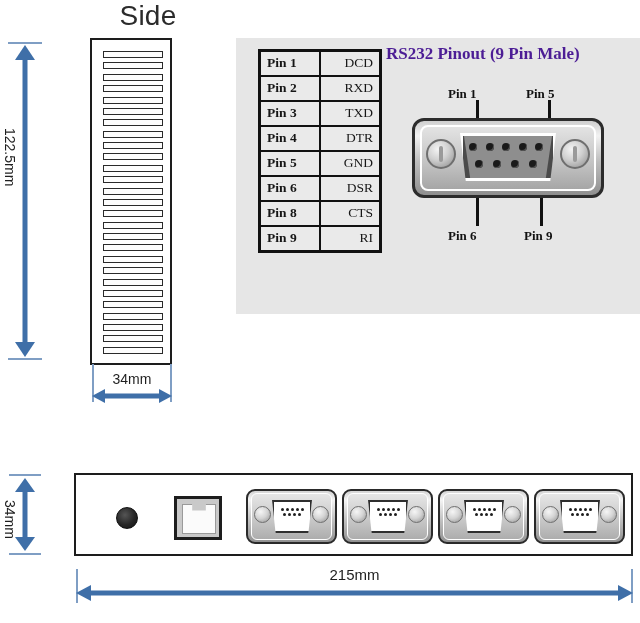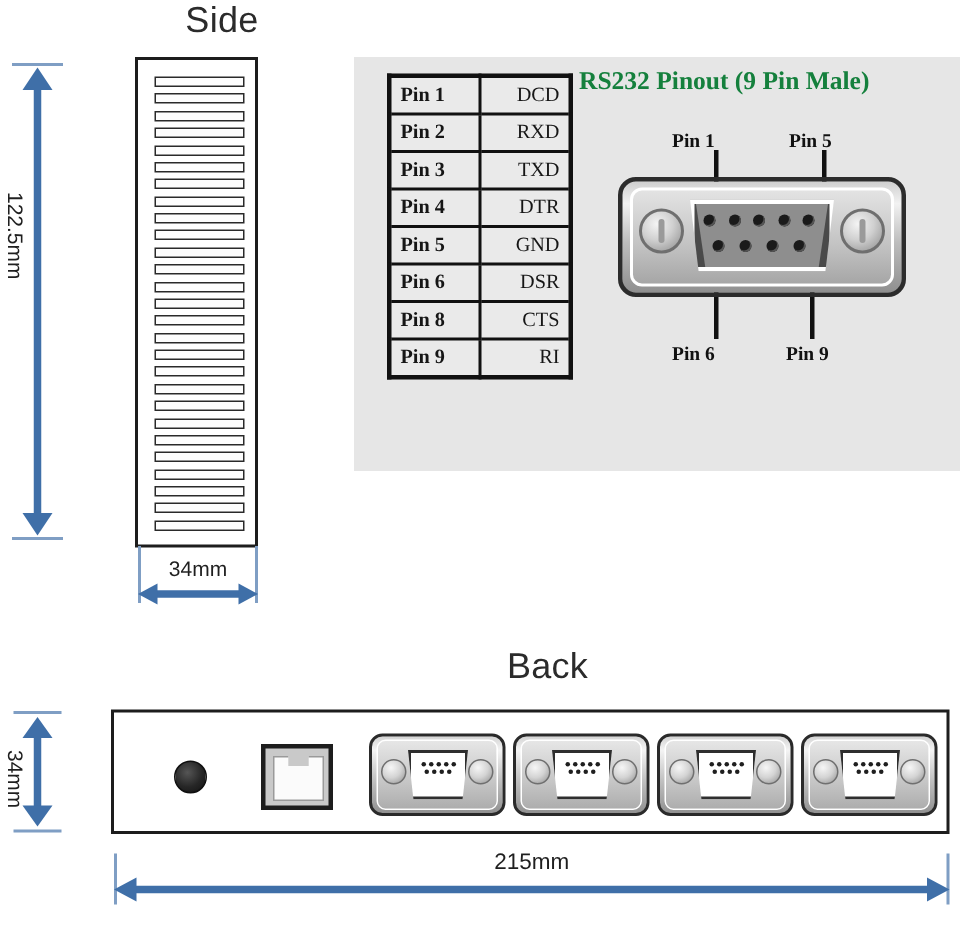--- a/index.html
+++ b/index.html
@@ -18,21 +18,21 @@
     position: absolute;
     left: 0; top: 0;
     width: 640px;
     height: 623px;
   }
 
   
   .view-title {
     position: absolute;
     font-family: "Liberation Sans", sans-serif;
-    font-size: 24px;
+    font-size: 28px;
     font-weight: 400;
     color: #2b2b2b;
     letter-spacing: 0.2px;
     white-space: nowrap;
     text-align: center;
   }
   #title-side  { left: 78px;  top: 0px;  width: 140px; }
   #title-pinout{ left: 340px; top: 0px;  width: 220px; }
   #title-back  { left: 285px; top: 431px; width: 160px; }
 
@@ -148,21 +148,21 @@
     text-align: right;
   }
 
   
   #pinout-heading {
     position: absolute;
     left: 150px; top: 6px;
     font-family: "Liberation Serif", serif;
     font-weight: bold;
     font-size: 17px;
-    color: #15803d;
+    color: #4c1d95;
     white-space: nowrap;
   }
 
   
   #db9-wrap {
     position: absolute;
     left: 176px; top: 80px;
     width: 192px; height: 80px;
   }
   .db9-shell {
@@ -528,21 +528,20 @@
       </div>
       <div class="pin-row bot">
         <div class="pin-dot"></div>
         <div class="pin-dot"></div>
         <div class="pin-dot"></div>
         <div class="pin-dot"></div>
       </div>
     </div>
   </div>
 
-  <div class="view-title" id="title-back">Back</div>
 
   <div id="back-body">
 
     <div id="power-jack"></div>
 
     <div id="rj45-port">
       <div class="rj45-slot"></div>
     </div>
 
     <div class="db9-port" style="left:170px;">

